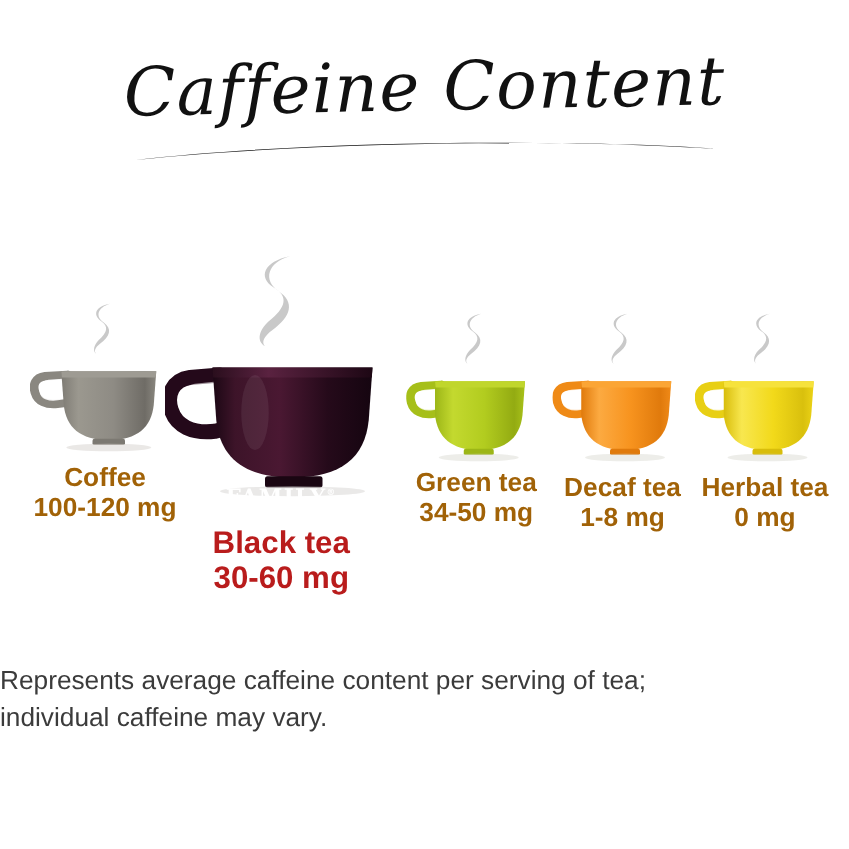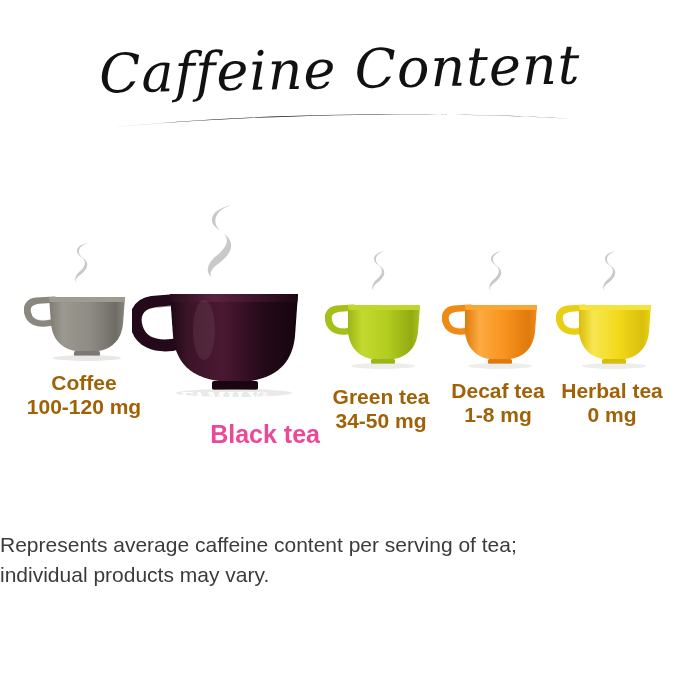--- a/index.html
+++ b/index.html
@@ -30,32 +30,32 @@
   .cup-wrap{position:relative;margin:0 auto;}
 
   .label{
     font-family:"Liberation Sans", sans-serif;
     font-weight:700;color:#a16207;
     line-height:1.13;white-space:nowrap;
   }
   .label .name{display:block;}
   .label .amount{display:block;}
 
-  .cup-item.featured .label{color:#ec4899;text-align:right;}
+  .cup-item.featured .label{color:#b91c1c;}
 
   
   #item-coffee   {left:4px;   top:44px;  width:160px;}
   #item-blacktea {left:130px; top:6px;   width:190px;}
   #item-greentea {left:311px; top:52px;  width:140px;}
   #item-decaftea {left:428px; top:52px;  width:140px;}
   #item-herbaltea{left:542px; top:52px;  width:140px;}
 
   #item-coffee    .label{font-size:21px;margin-top:9px;}
   #item-blacktea  .label{font-size:25px;margin-top:20px;}
-  #item-greentea  .label{font-size:21px;margin-top:15px;}
+  #item-greentea  .label{font-size:21px;margin-top:5px;}
   #item-decaftea  .label{font-size:21px;margin-top:9px;}
   #item-herbaltea .label{font-size:21px;margin-top:9px;}
 
   
   .brand{
     position:absolute;left:50%;top:112px;
     transform:translateX(-50%);
     text-align:center;pointer-events:none;
     width:118px;
   }
@@ -172,20 +172,21 @@
         </svg>
         
         <div class="brand">
           <span class="brand-name"><span>FAMILY</span><sup>®</sup></span>
           <div class="brand-rule"></div>
           <span class="brand-tag">FAMILY TEA BLENDERS SINCE 1945</span>
         </div>
       </div>
       <div class="label">
         <span class="name">Black tea</span>
+        <span class="amount">30-60 mg</span>
       </div>
     </div>
 
     <div class="cup-item" id="item-greentea">
       <div class="steam-wrap" style="width:40px;height:44px;">
         <svg width="40" height="44" viewBox="0 0 40 44">
           <path d="M24 3 C14 6, 12 13, 19 18 C26 23, 24 29, 16 35 C12 38, 11 41, 13 43
                    C10 41, 11 36, 15 32 C22 26, 23 21, 17 17 C10 12, 12 5, 24 3 Z" fill="#c9c9c9"></path>
         </svg>
       </div>
@@ -275,16 +276,16 @@
       <div class="label">
         <span class="name">Herbal tea</span>
         <span class="amount">0 mg</span>
       </div>
     </div>
 
   </div>
 
   <div class="caption">
     <span>Represents average caffeine content per serving of tea;</span>
-    <span>individual products may vary.</span>
+    <span>individual caffeine may vary.</span>
   </div>
 
 </div>
 
 </body></html>

